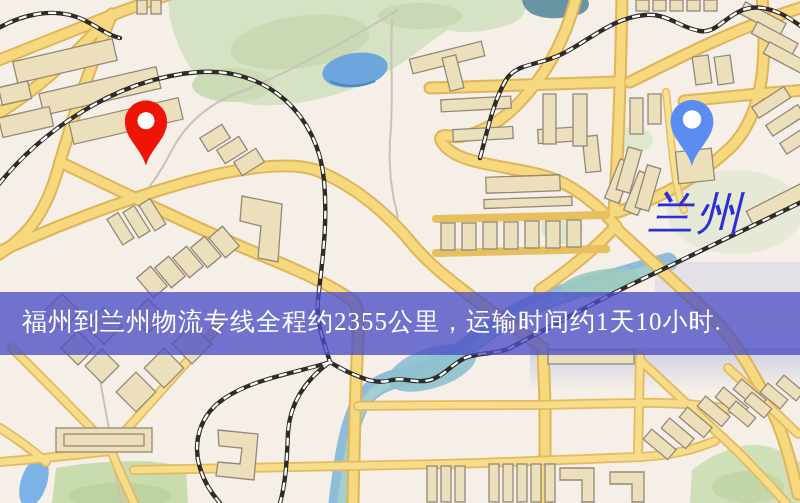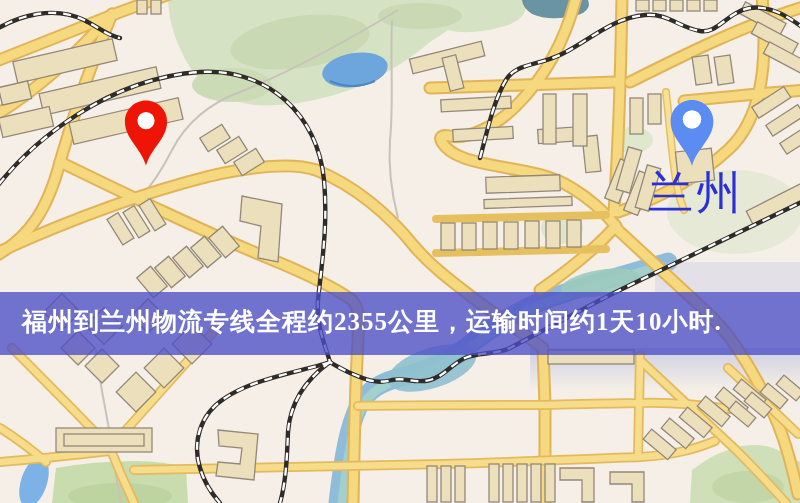--- a/index.html
+++ b/index.html
@@ -25,24 +25,24 @@
   .gp{fill:none;stroke:#c9c2b8;stroke-width:2;}
   
   .pin{position:absolute;z-index:3;}
   .pin-origin{left:123px;top:97px;width:46px;height:72px;}
   .pin-dest{left:668px;top:98px;width:48px;height:70px;}
   .city-label{
     position:absolute;z-index:3;font-size:45px;line-height:1;
     letter-spacing:3px;font-weight:400;white-space:nowrap;
   }
   .label-origin{left:93px;top:180px;}
-  .label-dest{left:648px;top:171px;}
+  .label-dest{left:648px;top:192px;font-style:italic;}
   .route-banner{
     position:absolute;z-index:2;left:0;top:292px;width:800px;height:63px;
-    display:flex;align-items:center;box-sizing:border-box;padding:0 0 4px 22px;font-weight:bold;
+    display:flex;align-items:center;box-sizing:border-box;padding:0 0 4px 22px;
   }
   .route-banner-text{font-size:25px;letter-spacing:1px;white-space:nowrap;}
 </style>
 </head>
 <body>
 
 <div class="stage">
 
   <svg class="map-svg" viewBox="0 0 800 503" xmlns="http://www.w3.org/2000/svg">
     <defs>

